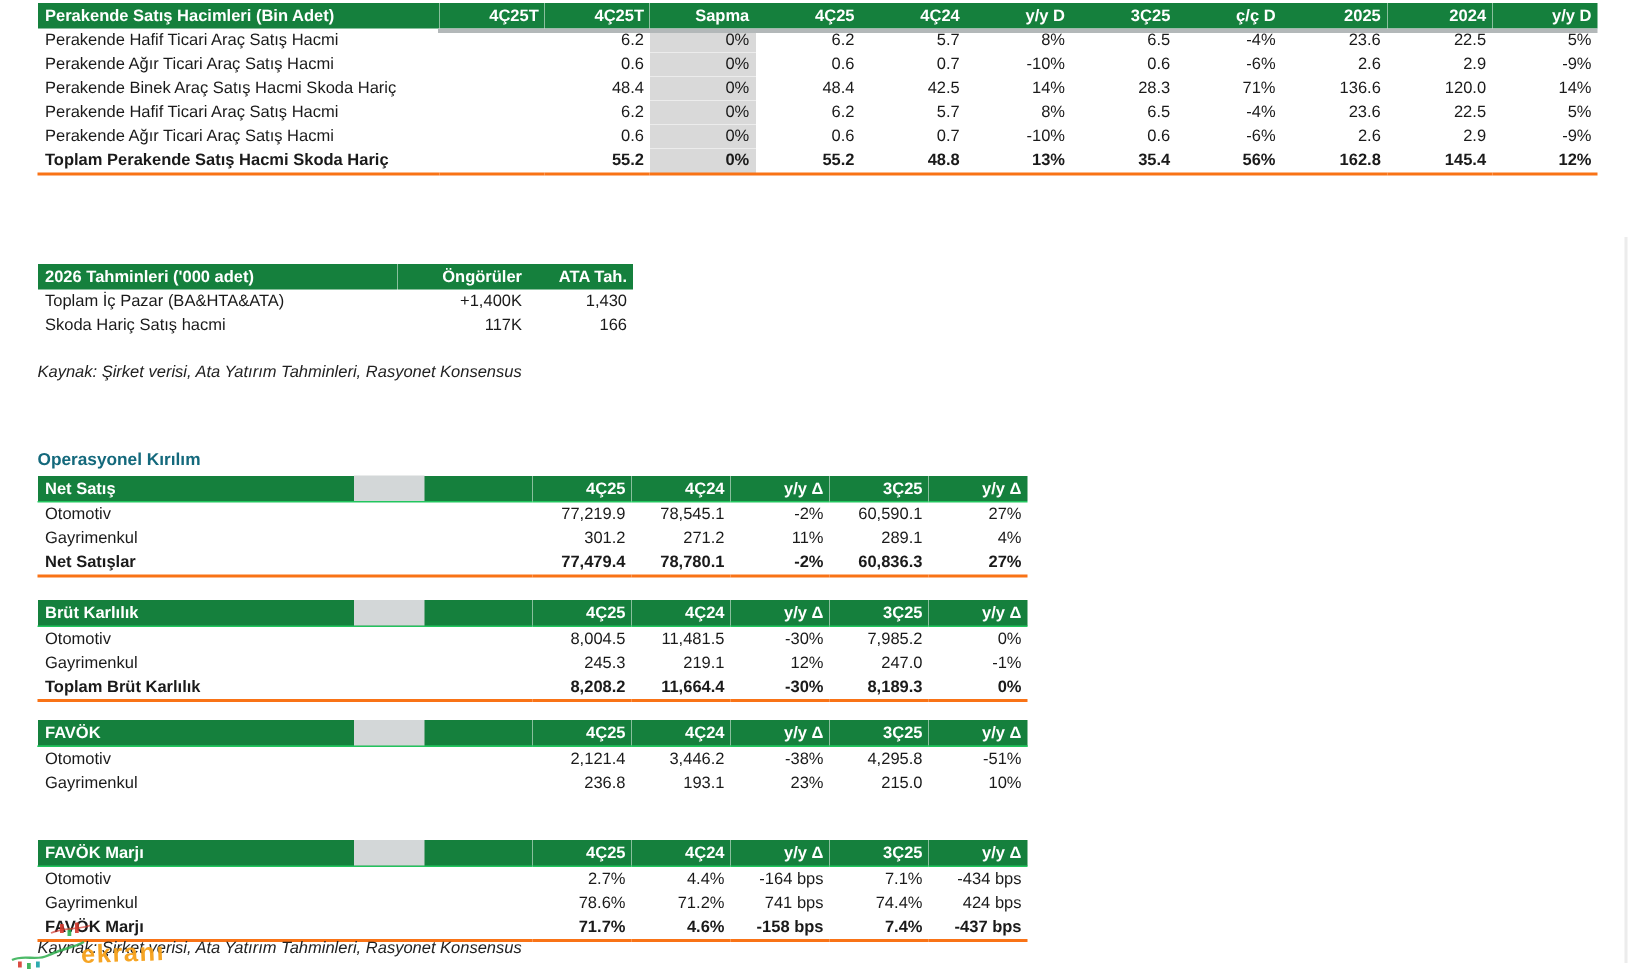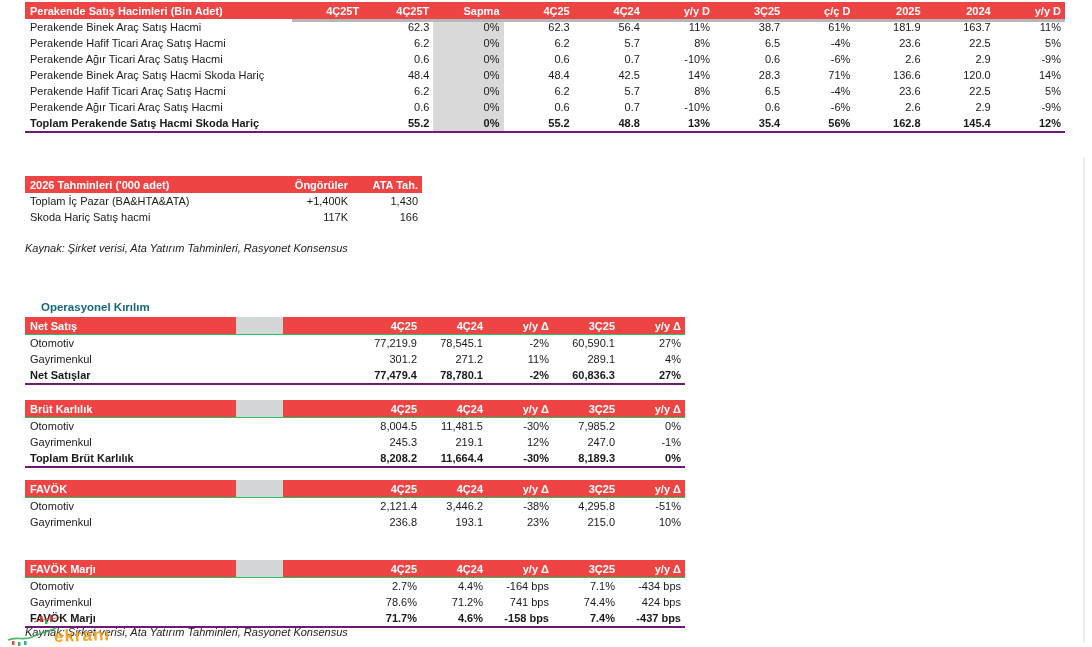--- a/index.html
+++ b/index.html
@@ -3,43 +3,43 @@
 <meta charset="utf-8">
 <style>
   html,body{margin:0;padding:0;}
   body{
     width:1092px;height:647px;position:relative;background:#ffffff;overflow:hidden;
     font-family:"Liberation Sans","DejaVu Sans",sans-serif;color:#1a1a1a;
   }
   .abs{position:absolute;}
   table.tbl{border-collapse:collapse;table-layout:fixed;width:100%;font-size:11px;}
   table.tbl th{
-    background:#ef4444;color:#ffffff;font-weight:bold;text-align:right;
+    background:#15803d;color:#ffffff;font-weight:bold;text-align:right;
     padding:2px 4px 2px 0;height:13px;white-space:nowrap;overflow:hidden;
   }
   table.tbl th.label{text-align:left;padding-left:5px;}
   table.tbl td{
     text-align:right;padding:1px 4px 1px 0;height:14px;white-space:nowrap;overflow:hidden;
     font-size:11px;
   }
   table.tbl td.label{text-align:left;padding-left:5px;}
   table.tbl tr.bold td{font-weight:bold;}
-  table.tbl tr.last td{border-bottom:2px solid #701a75;}
+  table.tbl tr.last td{border-bottom:2px solid #f97316;}
   #topWrap{left:25px;top:2px;width:1040px;}
   #topWrap .hdr-shadow{position:absolute;left:267px;top:17px;right:0;height:3px;background:#b3b8b9;}
   #topTable td.sapma{background:#d9d9d9;}
   .opwrap{left:25px;width:660px;}
   #op0{top:317px;} #op1{top:400px;} #op2{top:480px;} #op3{top:560px;}
   .opwrap table.tbl th{border-bottom:1px solid #22c55e;}
   .opwrap .hdr-gap{position:absolute;left:211px;top:0;width:47px;height:17px;background:#d3d7d8;}
   #fcWrap{left:25px;top:176px;width:397px;}
   .src{font-style:italic;font-size:11px;color:#222;white-space:nowrap;}
   #fcSrc{left:25px;top:242px;}
   #footSrc{left:25px;top:626px;}
-  .sec-head{left:25px;top:301px;color:#14697c;font-weight:bold;font-size:11.5px;margin-left:16px;}
+  .sec-head{left:25px;top:301px;color:#14697c;font-weight:bold;font-size:11.5px;}
   .watermark{left:4px;top:610px;width:140px;height:37px;pointer-events:none;}
   .wm-text{
     position:absolute;left:50px;top:16px;color:#f6a11a;font-weight:bold;font-size:17px;
     letter-spacing:1px;opacity:.95;transform:rotate(-2deg);
   }
   .edge-line{left:1083px;top:158px;width:2px;height:484px;background:#ececec;}
 </style>
 </head>
 <body>
 
@@ -70,34 +70,20 @@
           <th>y/y D</th>
           <th>3Ç25</th>
           <th>ç/ç D</th>
           <th>2025</th>
           <th>2024</th>
           <th>y/y D</th>
         </tr>
       </thead>
       <tbody>
         <tr>
-          <td class="label">Perakende Binek Araç Satış Hacmi</td>
-          <td></td>
-          <td>62.3</td>
-          <td class="sapma">0%</td>
-          <td>62.3</td>
-          <td>56.4</td>
-          <td>11%</td>
-          <td>38.7</td>
-          <td>61%</td>
-          <td>181.9</td>
-          <td>163.7</td>
-          <td>11%</td>
-        </tr>
-        <tr>
           <td class="label">Perakende Hafif Ticari Araç Satış Hacmi</td>
           <td></td>
           <td>6.2</td>
           <td class="sapma">0%</td>
           <td>6.2</td>
           <td>5.7</td>
           <td>8%</td>
           <td>6.5</td>
           <td>-4%</td>
           <td>23.6</td>

